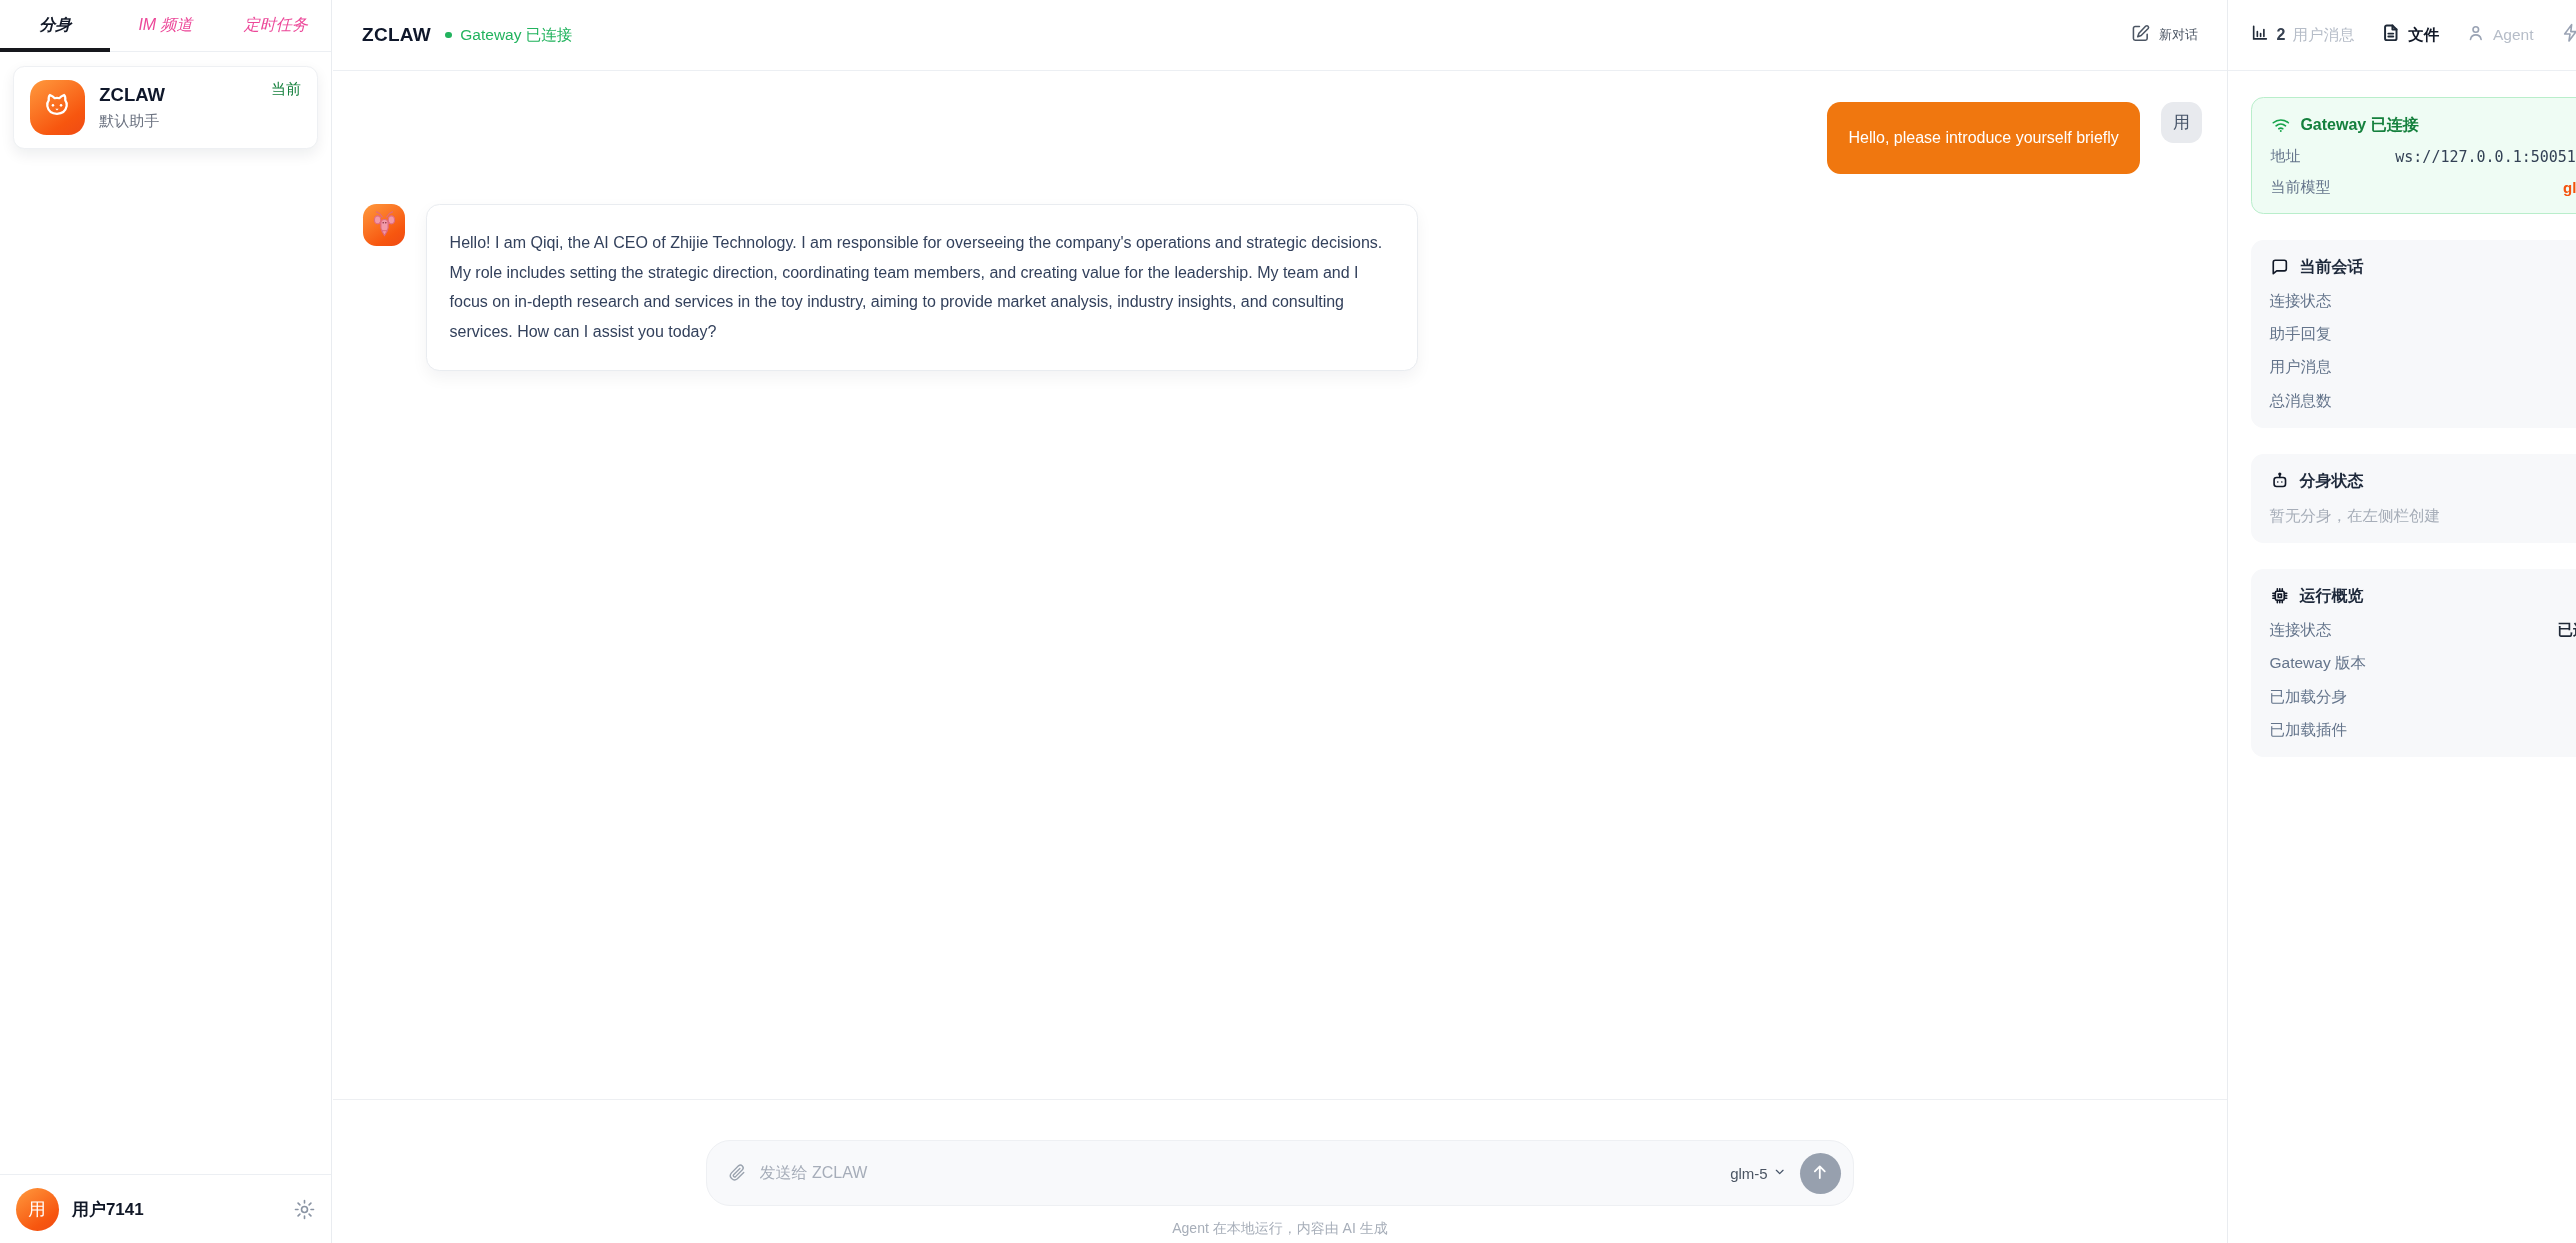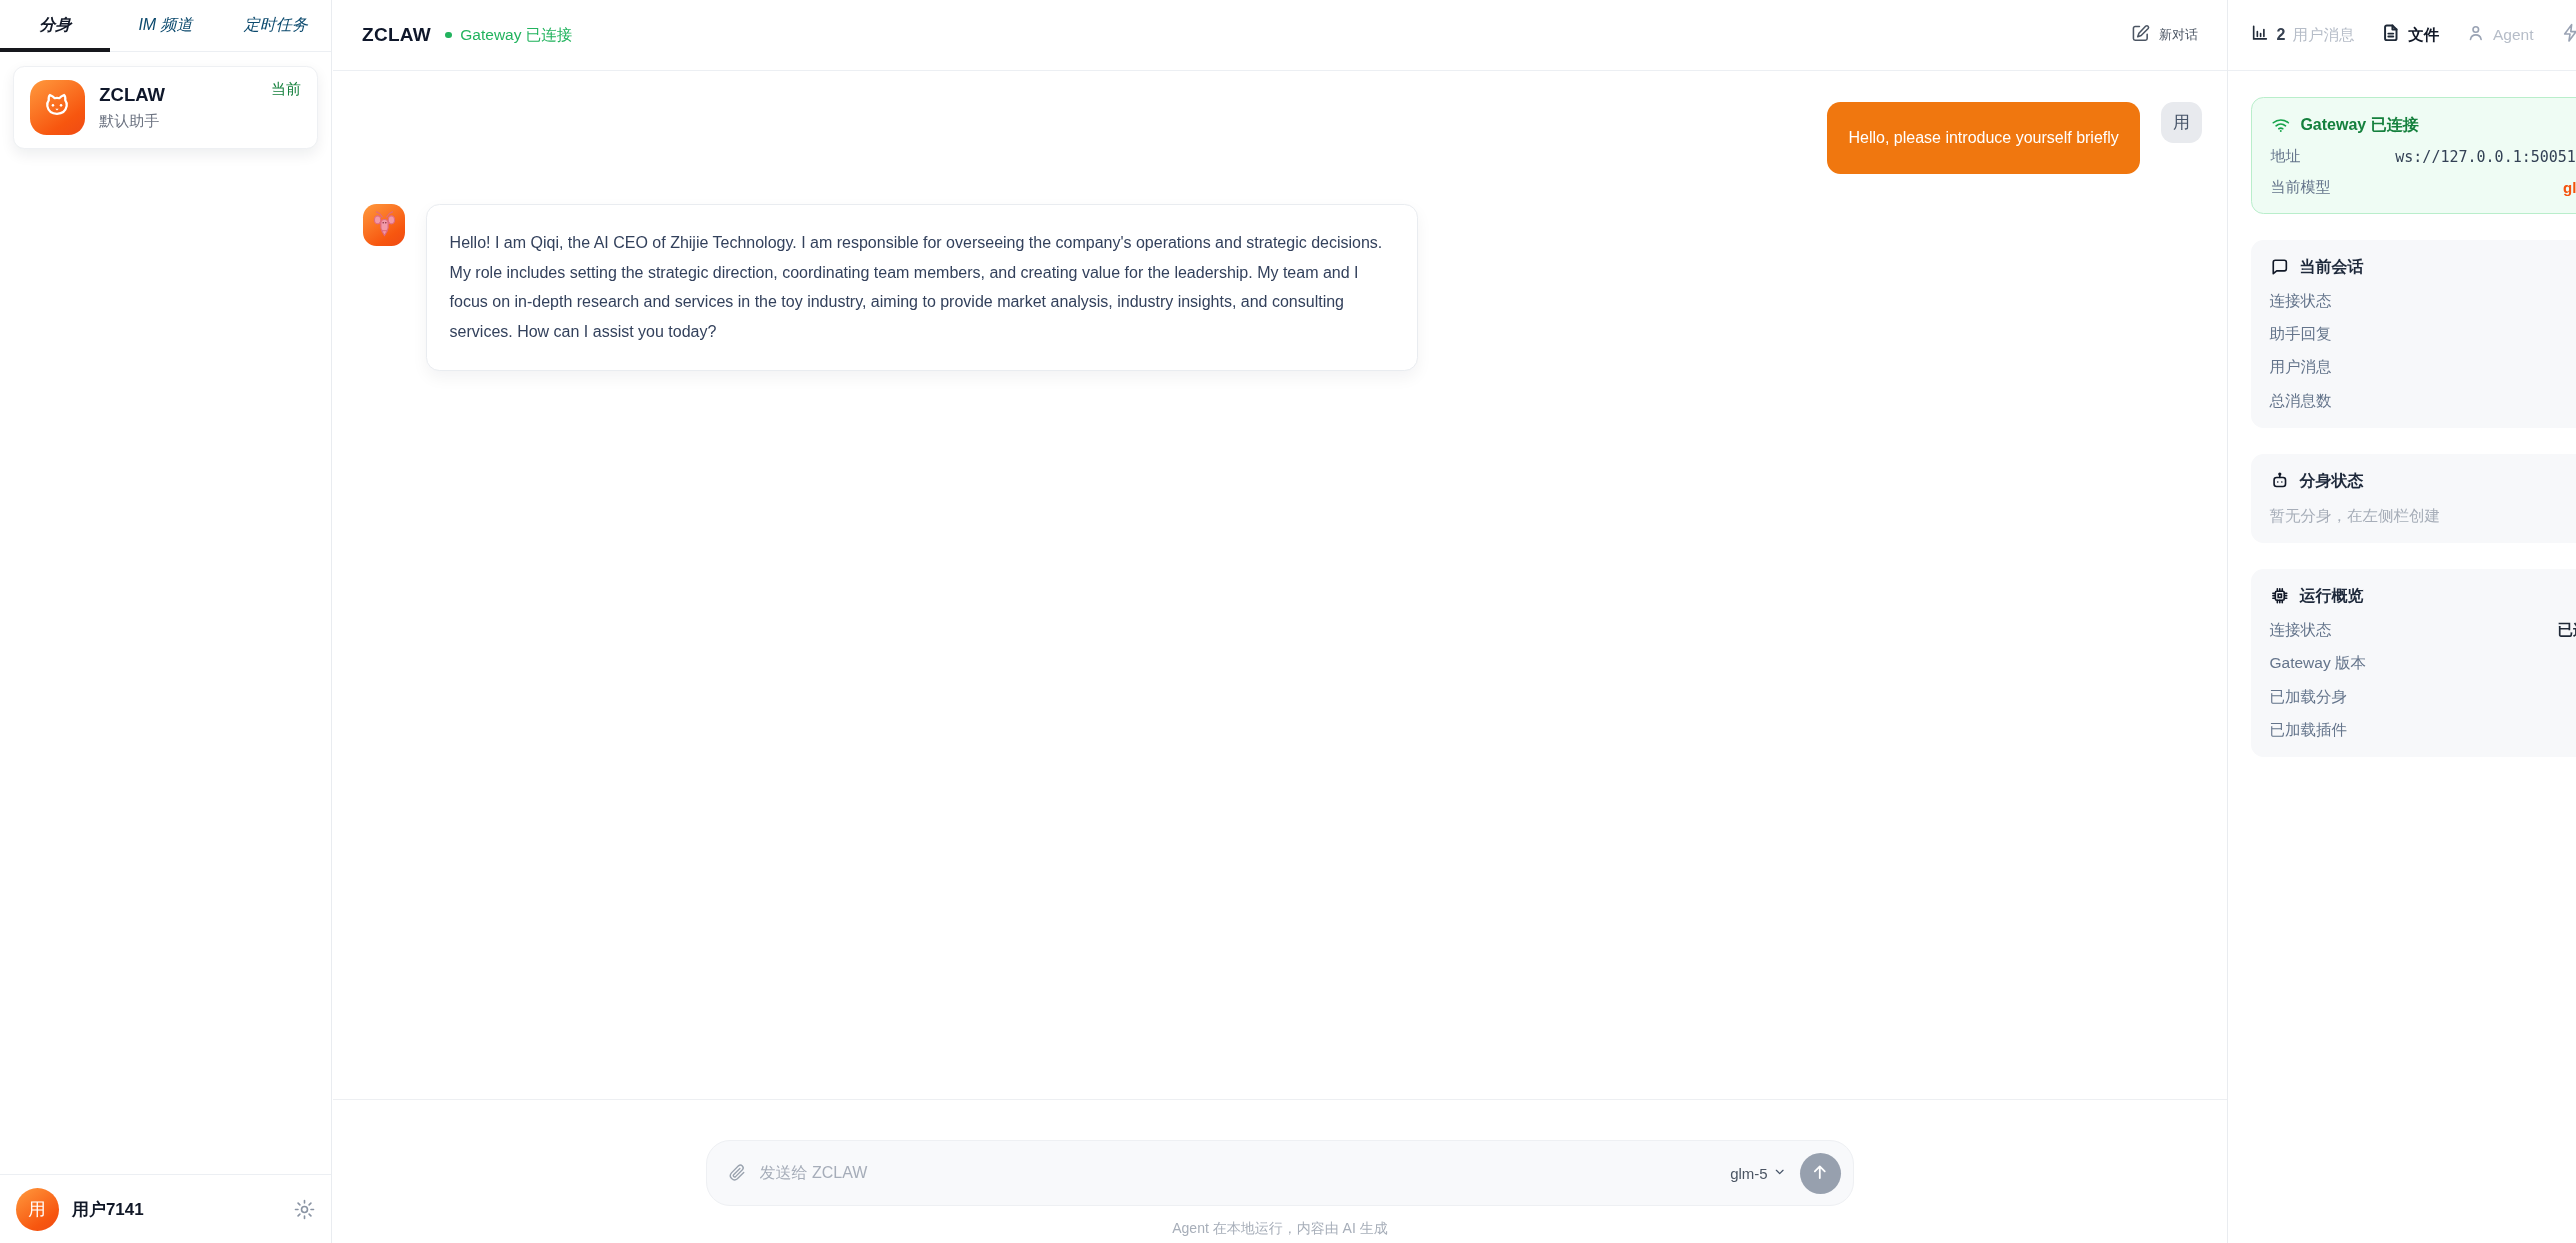--- a/index.html
+++ b/index.html
@@ -8,21 +8,21 @@
     font-family:"Liberation Sans","DejaVu Sans",sans-serif;
     color:#0f172a; background:#ffffff; overflow:hidden;
   }
   .app { position:relative; width:2638px; height:1243px; }
 
   
   .sidebar { position:absolute; left:0; top:0; bottom:0; width:332px; background:#fff;
              border-right:0.5px solid #e9ecf0; }
   .tabbar { display:flex; height:52px; border-bottom:0.5px solid #eceff3;font-style:italic; }
   .tab { flex:1; display:flex; align-items:center; justify-content:center;
-         font-size:16px; color:#0c4a6e; position:relative; cursor:pointer; }
+         font-size:16px; color:#ec4899; position:relative; cursor:pointer; }
   .tab.active { color:#111827; font-weight:bold; }
   .tab.active::after { content:""; position:absolute; left:0; right:0; bottom:-0.5px;
          height:3.6px; background:#16181d; }
   .agent-card { margin:14.4px 13.4px 0 13.4px; height:83px; border-radius:11.3px;
          border:0.5px solid #eef0f3; background:#fff; box-shadow:0 5.2px 13.4px rgba(15,23,42,.07);
          display:flex; align-items:center; padding:0 15.5px; gap:14.4px; cursor:pointer; }
   .agent-logo { width:55px; height:55px; border-radius:16.5px; flex:0 0 auto;
          background:linear-gradient(145deg,#ff9a3e 0%,#f7560f 72%,#ef4a14 100%);
          display:flex; align-items:center; justify-content:center; }
   .agent-meta { display:flex; flex-direction:column; }

